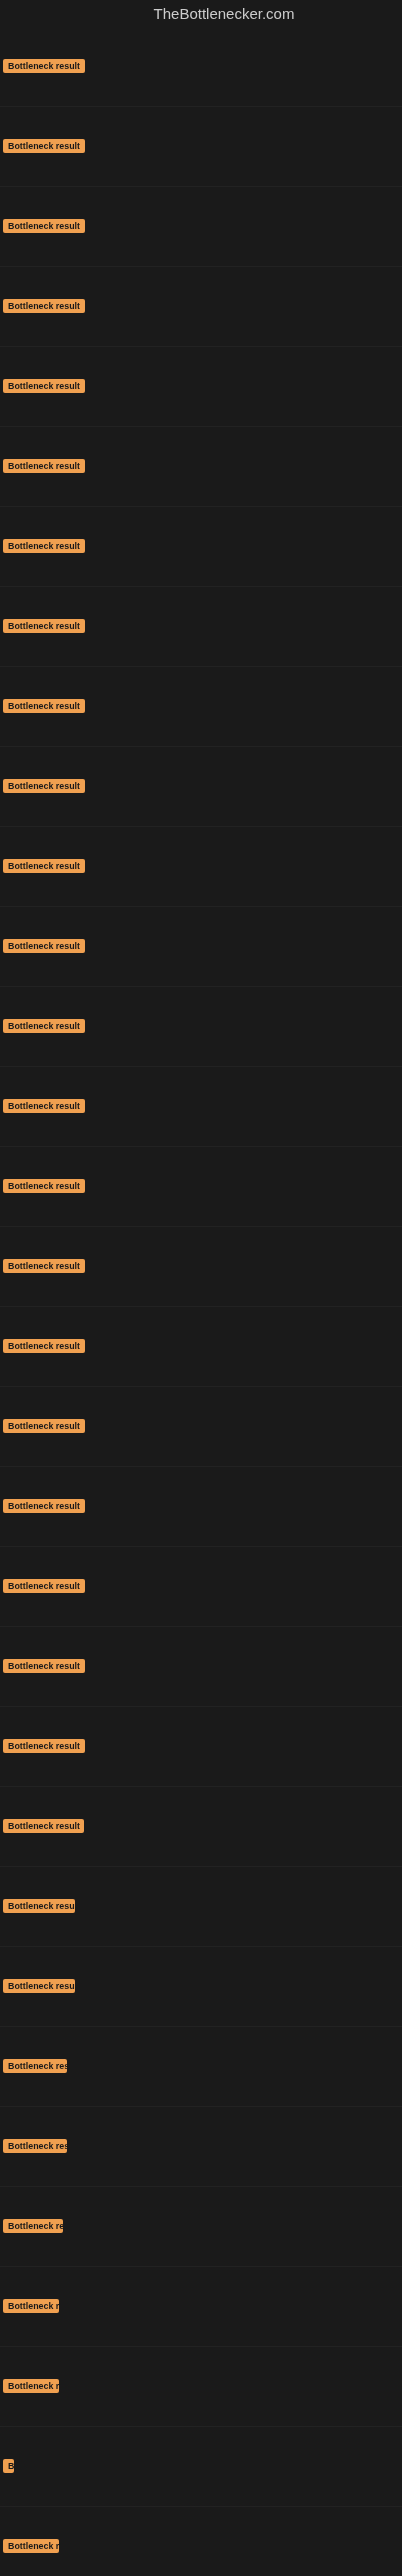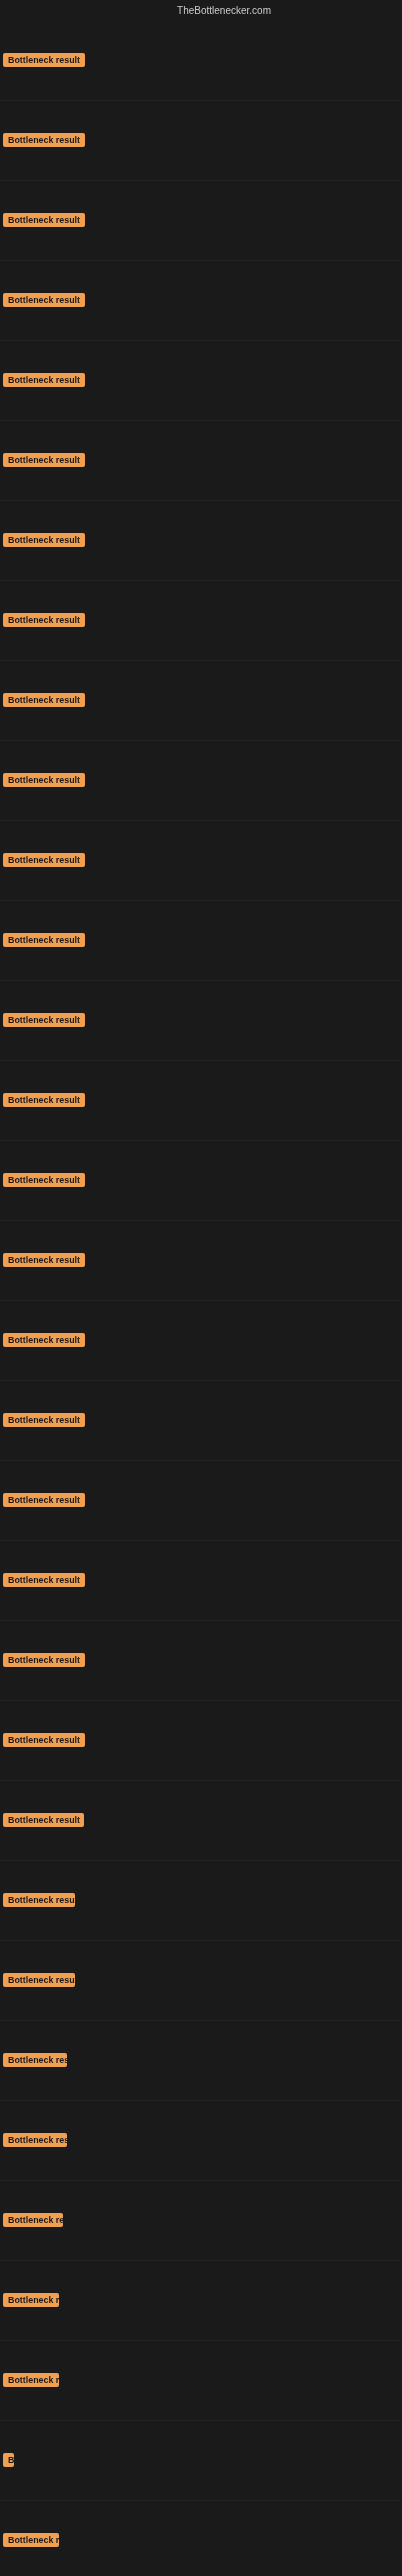--- a/index.html
+++ b/index.html
@@ -10,21 +10,21 @@
     body {
       background-color: #1a1a1a;
       width: 403px;
       min-height: 2576px;
       font-family: Arial, sans-serif;
       position: relative;
     }
     .site-title {
       text-align: center;
       color: #cccccc;
-      font-size: 10px;
+      font-size: 15px;
       padding: 4.8px 0;
       font-weight: normal;
       margin-left: 45px;
     }
     .badge {
       display: inline-block;
       background-color: #f0a050;
       color: #1a1a1a;
       font-size: 8.9px;
       font-weight: bold;

